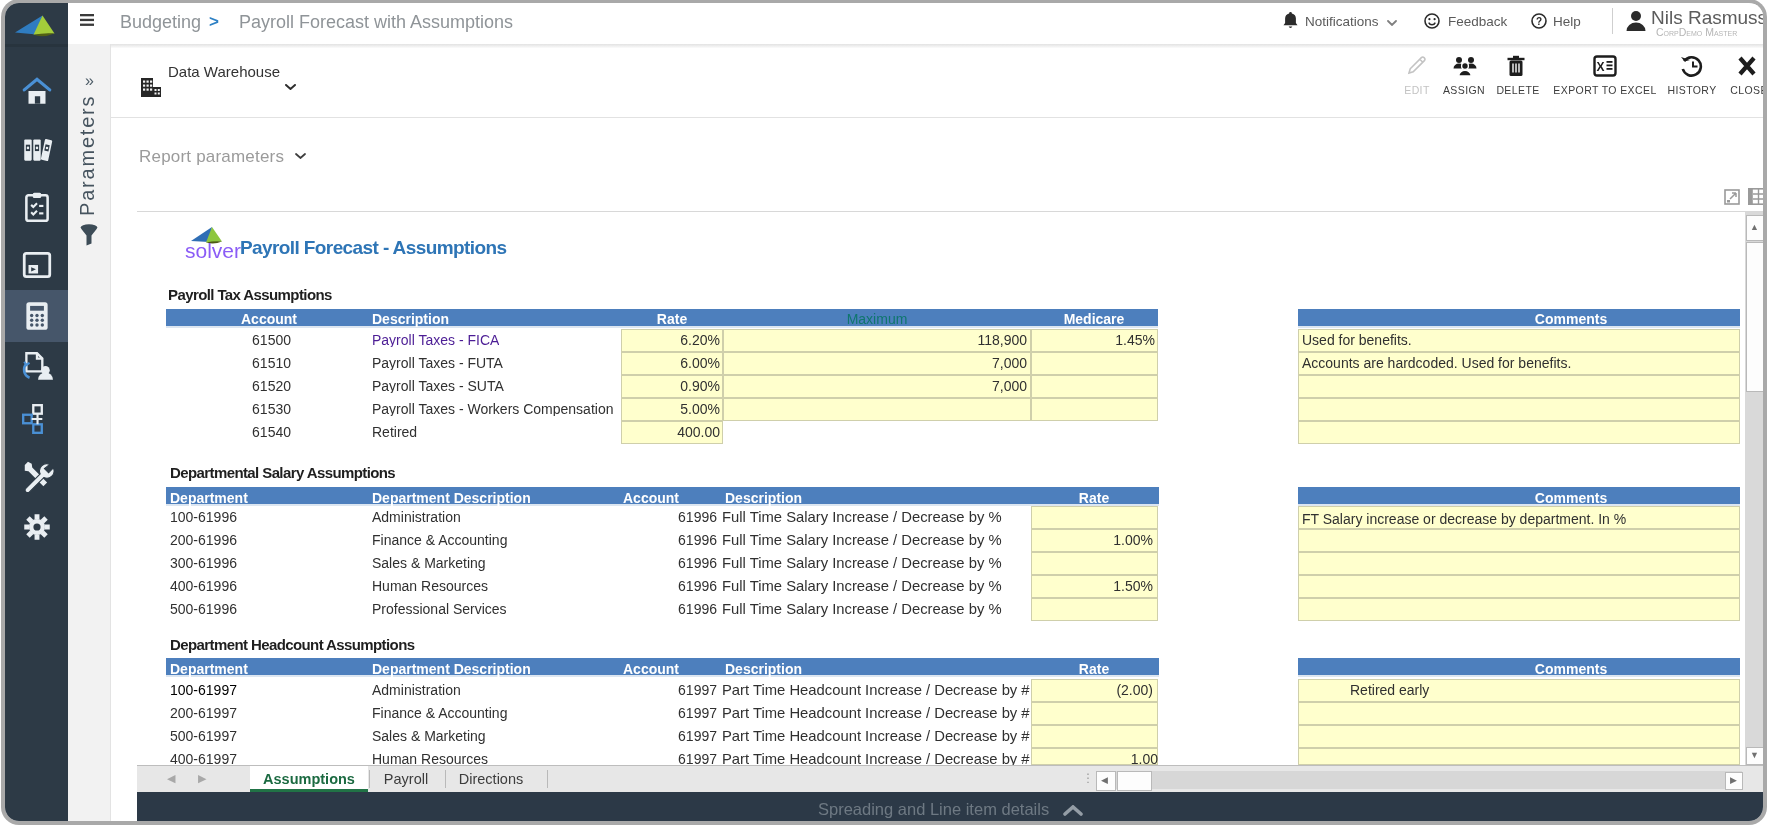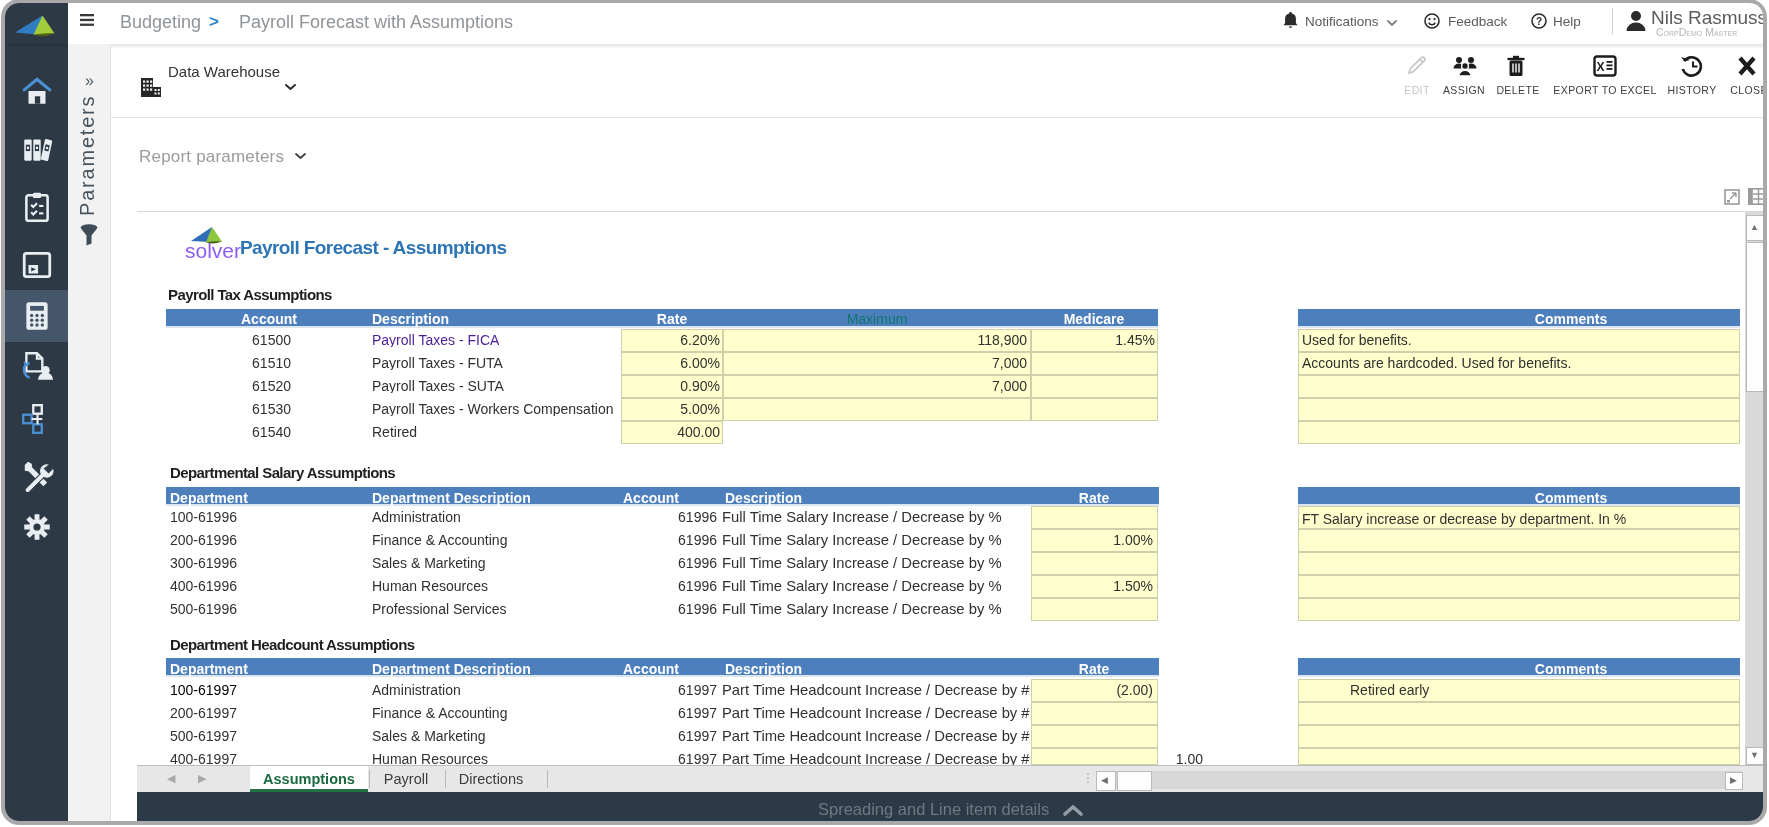--- a/index.html
+++ b/index.html
@@ -374,21 +374,21 @@
 <div class="ab" style="left:1031px;top:725px;width:127px;height:23px;background:#ffffcd;box-shadow:inset 0 0 0 1px #cfcfab;"></div>
 <div class="t" style="left:170px;top:729px;font-size:14px;color:#303030;font-weight:normal;letter-spacing:0px;">500-61997</div>
 <div class="t" style="left:372px;top:729px;font-size:14px;color:#303030;font-weight:normal;letter-spacing:0px;">Sales &amp; Marketing</div>
 <div class="t" style="left:717px;top:729px;font-size:14px;color:#303030;font-weight:normal;letter-spacing:0px;transform:translateX(-100%);">61997</div>
 <div class="t" style="left:722px;top:729px;font-size:14.8px;color:#303030;width:309px;overflow:hidden;">Part Time Headcount Increase / Decrease by #</div>
 <div class="ab" style="left:1031px;top:748px;width:127px;height:17px;background:#ffffcd;box-shadow:inset 0 0 0 1px #cfcfab;"></div>
 <div class="t" style="left:170px;top:752px;font-size:14px;color:#303030;font-weight:normal;letter-spacing:0px;">400-61997</div>
 <div class="t" style="left:372px;top:752px;font-size:14px;color:#303030;font-weight:normal;letter-spacing:0px;">Human Resources</div>
 <div class="t" style="left:717px;top:752px;font-size:14px;color:#303030;font-weight:normal;letter-spacing:0px;transform:translateX(-100%);">61997</div>
 <div class="t" style="left:722px;top:752px;font-size:14.8px;color:#303030;width:309px;overflow:hidden;">Part Time Headcount Increase / Decrease by #</div>
-<div class="t" style="left:1203px;top:752px;font-size:14px;color:#303030;font-weight:normal;letter-spacing:0px;transform:translateX(-100%);">1.00</div>
+<div class="t" style="left:1158px;top:752px;font-size:14px;color:#303030;font-weight:normal;letter-spacing:0px;transform:translateX(-100%);">1.00</div>
 <div class="ab" style="left:1298px;top:658px;width:442px;height:17px;background:#4d7fbd;border-bottom:2px solid #dce6f1;"></div>
 <div class="t" style="left:1571px;top:662px;font-size:14px;font-weight:bold;color:#fff;transform:translateX(-50%);">Comments</div>
 <div class="ab" style="left:1298px;top:679px;width:442px;height:23px;background:#ffffcd;box-shadow:inset 0 0 0 1px #cfcfab;"></div>
 <div class="ab" style="left:1298px;top:702px;width:442px;height:23px;background:#ffffcd;box-shadow:inset 0 0 0 1px #cfcfab;"></div>
 <div class="ab" style="left:1298px;top:725px;width:442px;height:23px;background:#ffffcd;box-shadow:inset 0 0 0 1px #cfcfab;"></div>
 <div class="ab" style="left:1298px;top:748px;width:442px;height:17px;background:#ffffcd;box-shadow:inset 0 0 0 1px #cfcfab;"></div>
 <div class="t" style="left:1302px;top:683px;font-size:14px;color:#303030;font-weight:normal;letter-spacing:0px;margin-left:48px;">Retired early</div>
 <div class="ab" style="left:1745px;top:212px;width:20px;height:553px;background:#d9d9d9;"></div>
 <div class="ab" style="left:1746px;top:215px;width:17px;height:24px;background:#fdfdfd;border:1px solid #b9b9b9;"></div>
 <div class="t" style="left:1750px;top:223px;font-size:9px;color:#707070;">▲</div>

